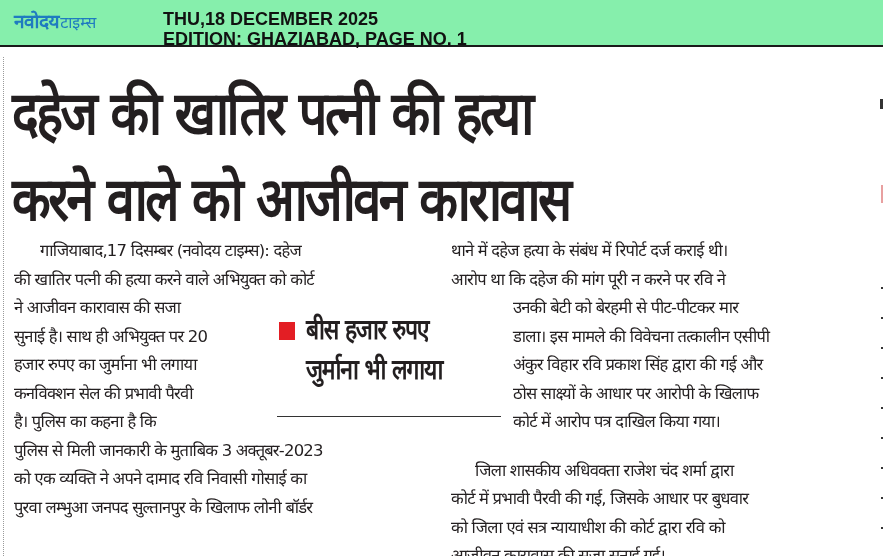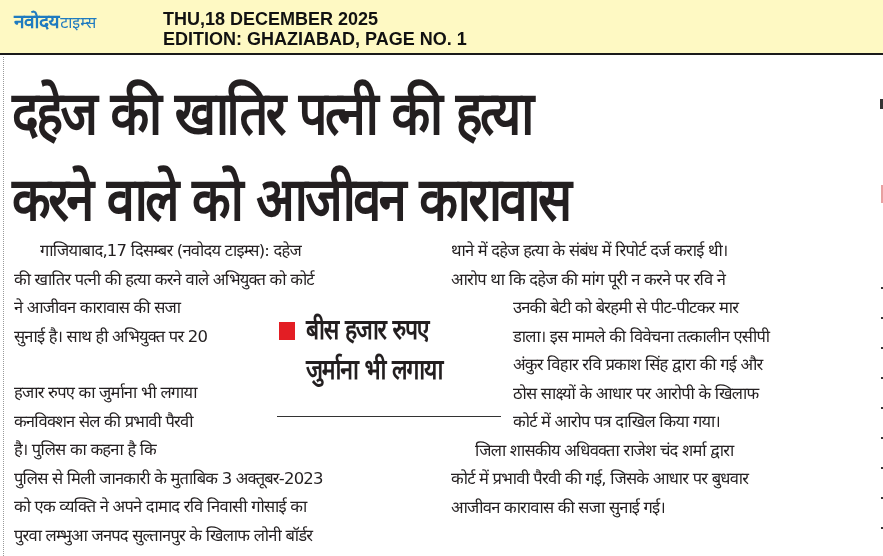--- a/index.html
+++ b/index.html
@@ -3,22 +3,22 @@
   <meta charset="utf-8">
   <style>
     html, body { margin: 0; padding: 0; }
     body {
       width: 883px; height: 556px; overflow: hidden; position: relative;
       background: #ffffff;
       font-family: "DejaVu Sans", sans-serif;
       color: #231f20;
     }
     .topbar {
-      position: absolute; left: 0; top: 0; width: 883px; height: 55px;
-      background: #fef9c3;
+      position: absolute; left: 0; top: 0; width: 883px; height: 47px;
+      background: #86efac;
       border-bottom: 2px solid #1a1a1a;
       box-sizing: border-box;
     }
     .logo {
       position: absolute; left: 14px; top: 8px;
       display: flex; align-items: baseline;
       color: #1f7bc0;
     }
     .logo .main { font-family: "DejaVu Sans", sans-serif; font-weight: bold; font-size: 19px; letter-spacing: -0.5px; }
     .logo .sub { font-family: "DejaVu Sans", sans-serif; font-size: 16px; margin-left: 1px; }
@@ -93,21 +93,21 @@
 <div class="headline">
   <div>दहेज की खातिर पत्नी की हत्या</div>
   <div>करने वाले को आजीवन कारावास</div>
 </div>
 
 <div class="col-left body-text">
   <span class="line" style="padding-left:26px;">    गाजियाबाद,17 दिसम्बर (नवोदय टाइम्स): दहेज</span>
   <span class="line">की खातिर पत्नी की हत्या करने वाले अभियुक्त को कोर्ट</span>
   <span class="line" style="width:250px;">ने आजीवन कारावास की सजा</span>
   <span class="line" style="width:255px;">सुनाई है। साथ ही अभियुक्त पर 20</span>
-  <span class="line" style="width:255px;margin-top:28px;">हजार रुपए का जुर्माना भी लगाया</span>
+  <span class="line" style="width:255px;">हजार रुपए का जुर्माना भी लगाया</span>
   <span class="line" style="width:255px;">कनविक्शन सेल की प्रभावी पैरवी</span>
   <span class="line" style="width:255px;">है। पुलिस का कहना है कि</span>
   <span class="line">पुलिस से मिली जानकारी के मुताबिक 3 अक्तूबर-2023</span>
   <span class="line">को एक व्यक्ति ने अपने दामाद रवि निवासी गोसाई का</span>
   <span class="line">पुरवा लम्भुआ जनपद सुल्तानपुर के खिलाफ लोनी बॉर्डर</span>
 </div>
 
 <div class="pullquote" style="left:0;top:0;width:0;height:0;">
   <div class="pq-square"></div>
   <div style="position:absolute;left:0;top:310px;">
@@ -118,22 +118,23 @@
 </div>
 
 <div class="col-right body-text">
   <span class="line">थाने में दहेज हत्या के संबंध में रिपोर्ट दर्ज कराई थी।</span>
   <span class="line">आरोप था कि दहेज की मांग पूरी न करने पर रवि ने</span>
   <span class="line" style="padding-left:62px;">उनकी बेटी को बेरहमी से पीट-पीटकर मार</span>
   <span class="line" style="padding-left:62px;">डाला। इस मामले की विवेचना तत्कालीन एसीपी</span>
   <span class="line" style="padding-left:62px;">अंकुर विहार रवि प्रकाश सिंह द्वारा की गई और</span>
   <span class="line" style="padding-left:62px;">ठोस साक्ष्यों के आधार पर आरोपी के खिलाफ</span>
   <span class="line" style="padding-left:62px;">कोर्ट में आरोप पत्र दाखिल किया गया।</span>
-  <span class="line" style="padding-left:24px;">    जिला शासकीय अधिवक्ता राजेश चंद शर्मा द्वारा</span>
+  <span class="line" style="padding-left:24px;margin-top:20px;">    जिला शासकीय अधिवक्ता राजेश चंद शर्मा द्वारा</span>
   <span class="line">कोर्ट में प्रभावी पैरवी की गई, जिसके आधार पर बुधवार</span>
+  <span class="line">को जिला एवं सत्र न्यायाधीश की कोर्ट द्वारा रवि को</span>
   <span class="line">आजीवन कारावास की सजा सुनाई गई।</span>
 </div>
 
 <div class="edge-col">
   <div class="edge-mark" style="left:4px;top:42px;width:3px;height:10px;"></div>
   <div class="edge-mark" style="left:5px;top:128px;width:2px;height:18px;background:#e8a0a0;"></div>
   <div class="edge-mark" style="left:5px;top:230px;width:2px;height:2px;"></div>
   <div class="edge-mark" style="left:5px;top:260px;width:2px;height:2px;"></div>
   <div class="edge-mark" style="left:5px;top:290px;width:2px;height:2px;"></div>
   <div class="edge-mark" style="left:5px;top:320px;width:2px;height:2px;"></div>

